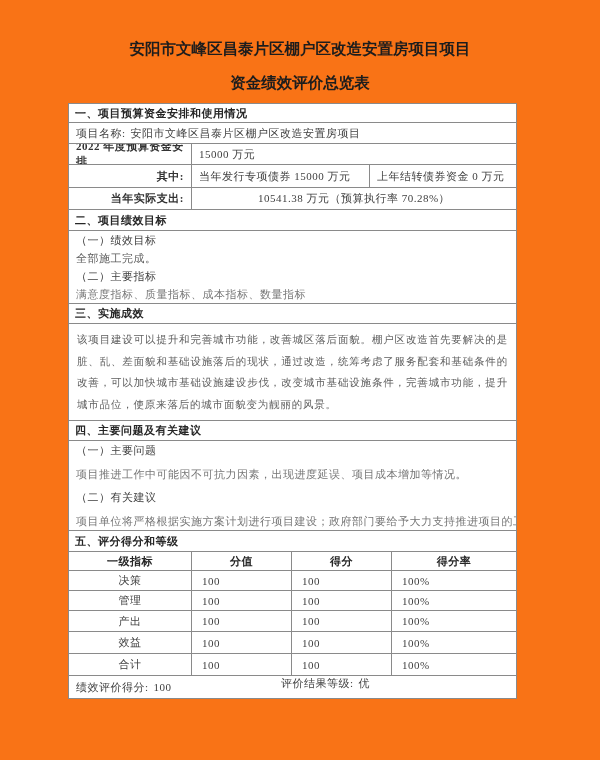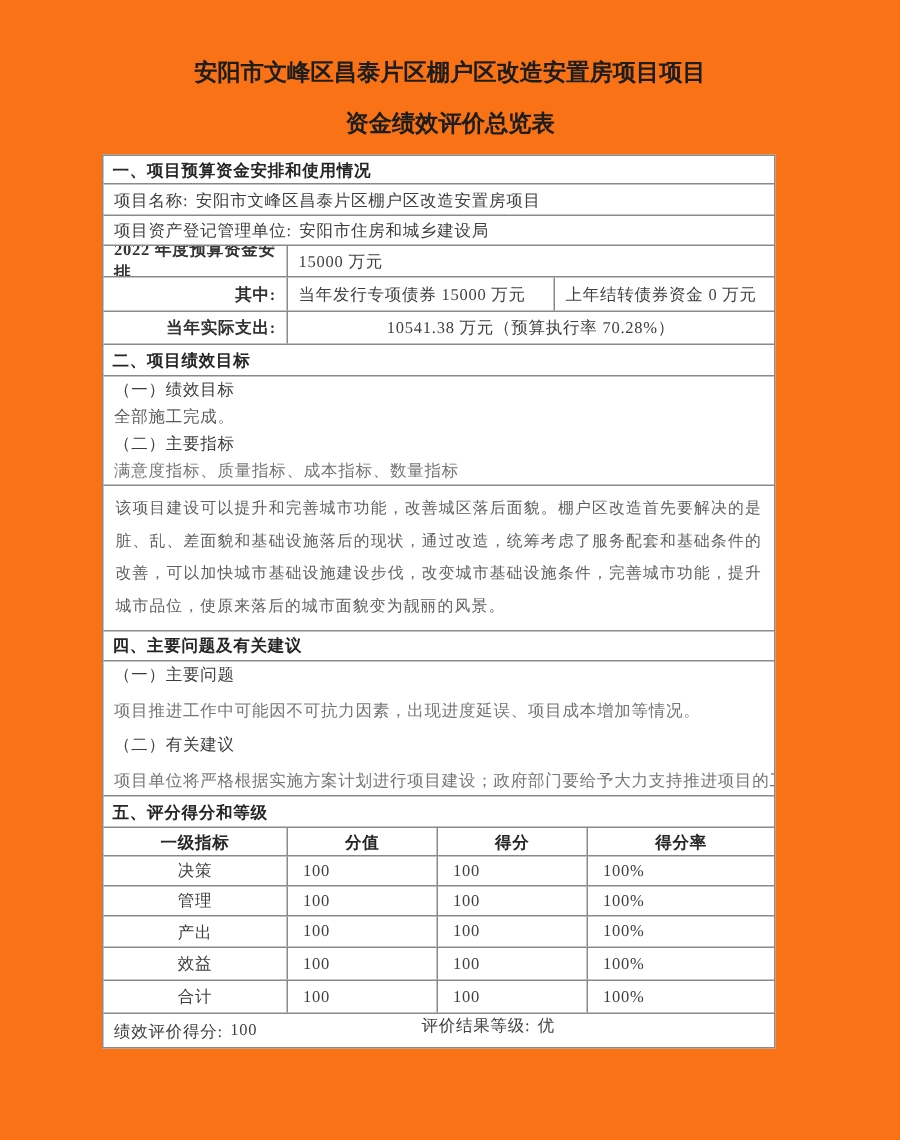--- a/index.html
+++ b/index.html
@@ -111,26 +111,20 @@
       <div class="cell sec-h c4">一、项目预算资金安排和使用情况</div>
     </div>
 
     <div class="row h21">
       <div class="cell c4">
         <span class="lbl">项目名称:</span>
         <span class="val">安阳市文峰区昌泰片区棚户区改造安置房项目</span>
       </div>
     </div>
 
-    <div class="row h20">
-      <div class="cell c4">
-        <span class="lbl">项目资产登记管理单位:</span>
-        <span class="val">安阳市住房和城乡建设局</span>
-      </div>
-    </div>
 
     <div class="row h21">
       <div class="cell cA b">2022 年度预算资金安排</div>
       <div class="cell cB">15000 万元</div>
     </div>
 
     <div class="row h23">
       <div class="cell cA b right">其中:</div>
       <div class="cell cB2">当年发行专项债券 15000 万元</div>
       <div class="cell c4">上年结转债券资金 0 万元</div>
@@ -146,20 +140,23 @@
     </div>
     <div class="row h73">
       <div class="cell c4 multi">
         <span class="line dark">（一）绩效目标</span>
         <span class="line mid">全部施工完成。</span>
         <span class="line dark">（二）主要指标</span>
         <span class="line light">满意度指标、质量指标、成本指标、数量指标</span>
       </div>
     </div>
 
+    <div class="row h20">
+      <div class="cell sec-h c4">三、实施成效</div>
+    </div>
     <div class="row h97">
       <div class="cell c4" style="padding:0;align-items:flex-start;">
         <span class="para">该项目建设可以提升和完善城市功能，改善城区落后面貌。棚户区改造首先要解决的是脏、乱、差面貌和基础设施落后的现状，通过改造，统筹考虑了服务配套和基础条件的改善，可以加快城市基础设施建设步伐，改变城市基础设施条件，完善城市功能，提升城市品位，使原来落后的城市面貌变为靓丽的风景。</span>
       </div>
     </div>
 
     <div class="row h20">
       <div class="cell sec-h c4">四、主要问题及有关建议</div>
     </div>
     <div class="row h90">

